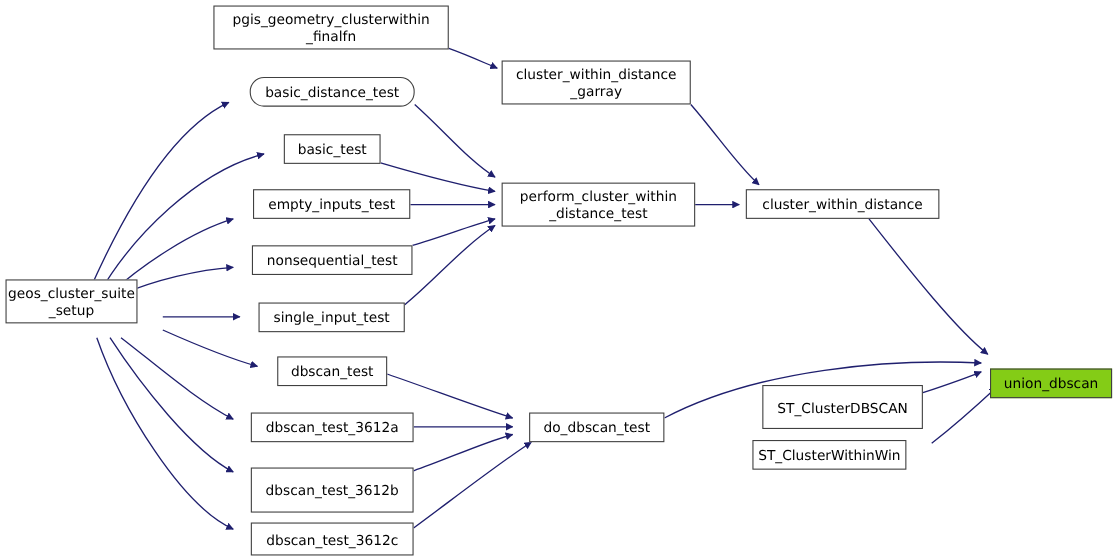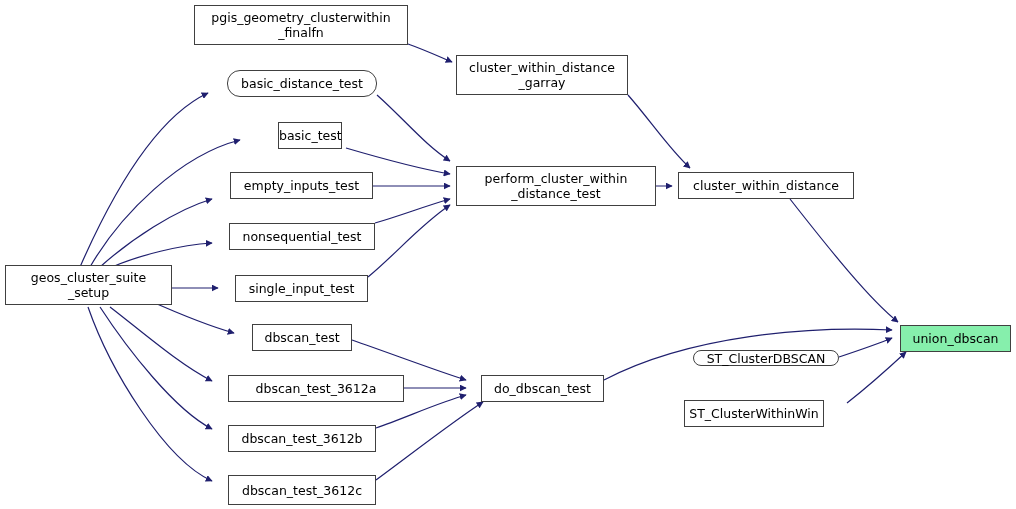--- a/index.html
+++ b/index.html
@@ -35,21 +35,22 @@
     align-items: center;
     justify-content: center;
     text-align: center;
     font-size: 12.5px;
     line-height: 15px;
     letter-spacing: 0px;
     white-space: pre-line;
     font-family: "DejaVu Sans", sans-serif;
   }
   .node.highlight {
-    background: #86efac;
+    background: #84cc16;
+    margin-top: 10px;
   }
   .node-label {
     display: block;
     width: 100%;
     white-space: pre-line;
   }
 </style>
 </head>
 <body>
 
@@ -87,32 +88,32 @@
       <path d="M839,357 C860,350 880,343 892,338" fill="none" stroke="#1f1f6e" stroke-width="1.2" marker-end="url(#arrowhead)"></path>
       <path d="M847,403 C870,385 892,365 906,352" fill="none" stroke="#1f1f6e" stroke-width="1.2" marker-end="url(#arrowhead)"></path>
     </svg>
 
   <div id="node-layer">
       <div class="node" style="left: 194px; top: 5px; width: 214px; height: 40px;"><span class="node-label">pgis_geometry_clusterwithin
 _finalfn</span></div>
       <div class="node" style="left: 227px; top: 70px; width: 150px; height: 27px; border-radius: 13px;"><span class="node-label">basic_distance_test</span></div>
       <div class="node" style="left: 456px; top: 55px; width: 172px; height: 40px;"><span class="node-label">cluster_within_distance
 _garray</span></div>
-      <div class="node" style="left: 258px; top: 122px; width: 64px; height: 27px; margin-left: 20px;"><span class="node-label">basic_test</span></div>
+      <div class="node" style="left: 258px; top: 122px; width: 88px; height: 27px;"><span class="node-label">basic_test</span></div>
       <div class="node" style="left: 230px; top: 172px; width: 143px; height: 27px;"><span class="node-label">empty_inputs_test</span></div>
-      <div class="node" style="left: 456px; top: 166px; width: 200px; height: 40px;"><span class="node-label">perform_cluster_within
+      <div class="node" style="left: 456px; top: 166px; width: 176px; height: 40px;"><span class="node-label">perform_cluster_within
 _distance_test</span></div>
       <div class="node" style="left: 678px; top: 172px; width: 176px; height: 27px;"><span class="node-label">cluster_within_distance</span></div>
       <div class="node" style="left: 229px; top: 223px; width: 146px; height: 27px;"><span class="node-label">nonsequential_test</span></div>
-      <div class="node" style="left: 5px; top: 265px; width: 167px; height: 40px;"><span class="node-label">geos_cluster_suite
+      <div class="node" style="left: 5px; top: 254px; width: 120px; height: 40px;"><span class="node-label">geos_cluster_suite
 _setup</span></div>
       <div class="node" style="left: 235px; top: 275px; width: 133px; height: 27px; justify-content: center;"><span class="node-label">single_input_test</span></div>
       <div class="node" style="left: 252px; top: 324px; width: 100px; height: 27px;"><span class="node-label">dbscan_test</span></div>
       <div class="node highlight" style="left: 900px; top: 325px; width: 111px; height: 27px;"><span class="node-label">union_dbscan</span></div>
-      <div class="node" style="left: 228px; top: 375px; width: 176px; height: 27px;"><span class="node-label">dbscan_test_3612a</span></div>
+      <div class="node" style="left: 228px; top: 375px; width: 148px; height: 27px;"><span class="node-label">dbscan_test_3612a</span></div>
       <div class="node" style="left: 481px; top: 375px; width: 123px; height: 27px; justify-content: flex-end;"><span class="node-label">do_dbscan_test</span></div>
-      <div class="node" style="left: 693px; top: 350px; width: 146px; height: 16px; border-radius: 13px;"><span class="node-label">ST_ClusterDBSCAN</span></div>
+      <div class="node" style="left: 693px; top: 350px; width: 146px; height: 40px;"><span class="node-label">ST_ClusterDBSCAN</span></div>
       <div class="node" style="left: 684px; top: 400px; width: 140px; height: 27px;"><span class="node-label">ST_ClusterWithinWin</span></div>
-      <div class="node" style="left: 228px; top: 425px; width: 148px; height: 27px;"><span class="node-label">dbscan_test_3612b</span></div>
+      <div class="node" style="left: 228px; top: 425px; width: 148px; height: 41px;"><span class="node-label">dbscan_test_3612b</span></div>
       <div class="node" style="left: 228px; top: 475px; width: 148px; height: 30px;"><span class="node-label">dbscan_test_3612c</span></div>
     </div>
 
 </div>
 
 </body></html>

